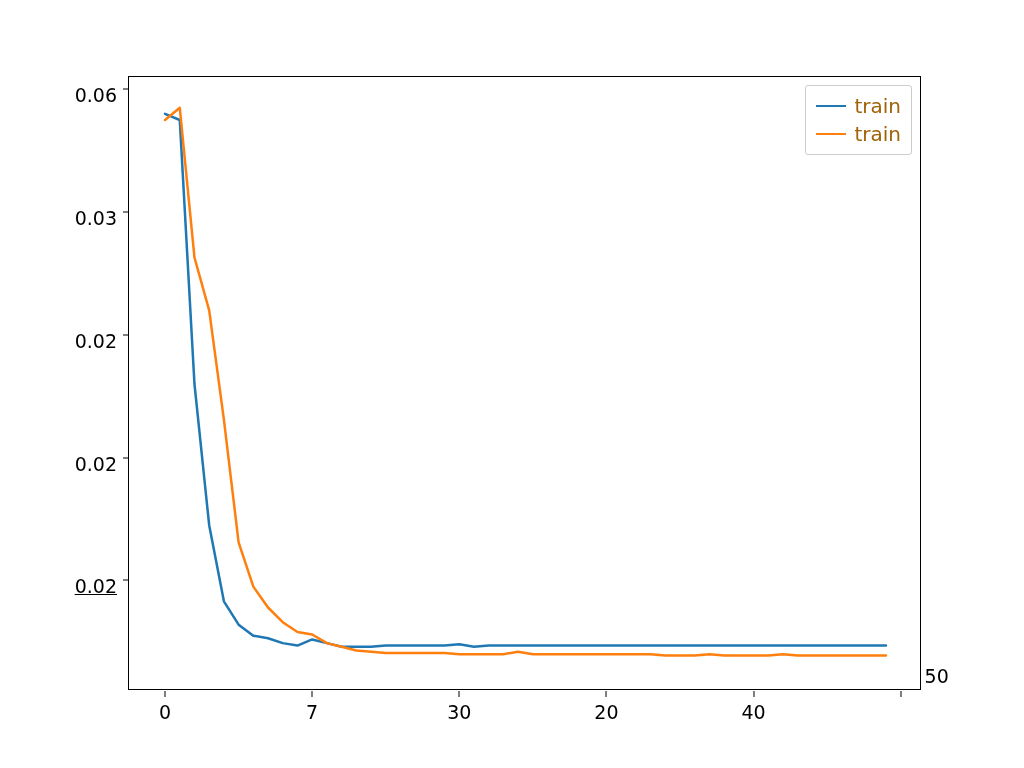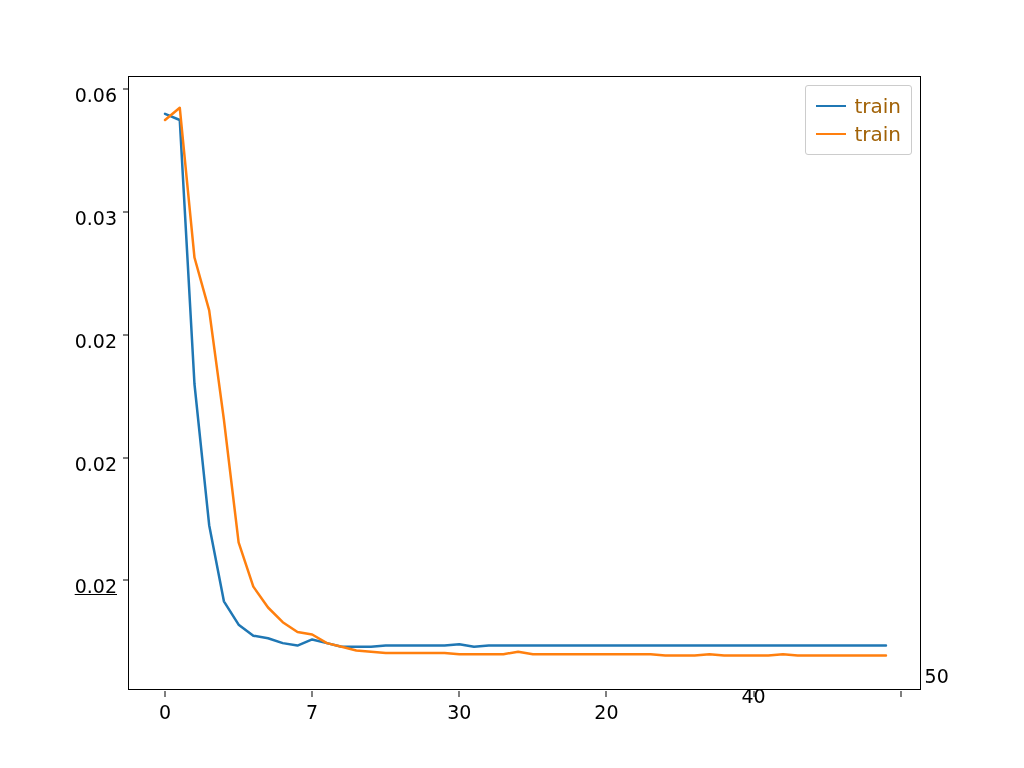--- a/index.html
+++ b/index.html
@@ -101,21 +101,21 @@
       </div>
   <div class="tick-mark x-tick-mark" style="left: 36.0455px; top: 614px;"></div>
       <div class="tick-label x-tick-label" style="left: 36.0455px; top: 624px;">0</div>
       <div class="tick-mark x-tick-mark" style="left: 183.17px; top: 614px;"></div>
       <div class="tick-label x-tick-label" style="left: 183.17px; top: 624px;">7</div>
       <div class="tick-mark x-tick-mark" style="left: 330.294px; top: 614px;"></div>
       <div class="tick-label x-tick-label" style="left: 330.294px; top: 624px;">30</div>
       <div class="tick-mark x-tick-mark" style="left: 477.418px; top: 614px;"></div>
       <div class="tick-label x-tick-label" style="left: 477.418px; top: 624px;">20</div>
       <div class="tick-mark x-tick-mark" style="left: 624.543px; top: 614px;"></div>
-      <div class="tick-label x-tick-label" style="left: 624.543px; top: 608px;">40</div>
+      <div class="tick-label x-tick-label" style="left: 624.543px; top: 624px;">40</div>
       <div class="tick-mark x-tick-mark" style="left: 771.667px; top: 614px;"></div>
       <div class="tick-label x-tick-label" style="left: 771.667px; top: 588px; margin-left: 36px;">50</div>
       <div class="tick-mark y-tick-mark" style="left: -6px; top: 503.48px;"></div>
       <div class="tick-label y-tick-label" style="left: -12px; top: 503.48px; text-decoration: underline;">0.02</div>
       <div class="tick-mark y-tick-mark" style="left: -6px; top: 380.68px;"></div>
       <div class="tick-label y-tick-label" style="left: -12px; top: 380.68px;">0.02</div>
       <div class="tick-mark y-tick-mark" style="left: -6px; top: 257.88px;"></div>
       <div class="tick-label y-tick-label" style="left: -12px; top: 257.88px;">0.02</div>
       <div class="tick-mark y-tick-mark" style="left: -6px; top: 135.08px;"></div>
       <div class="tick-label y-tick-label" style="left: -12px; top: 135.08px;">0.03</div>

